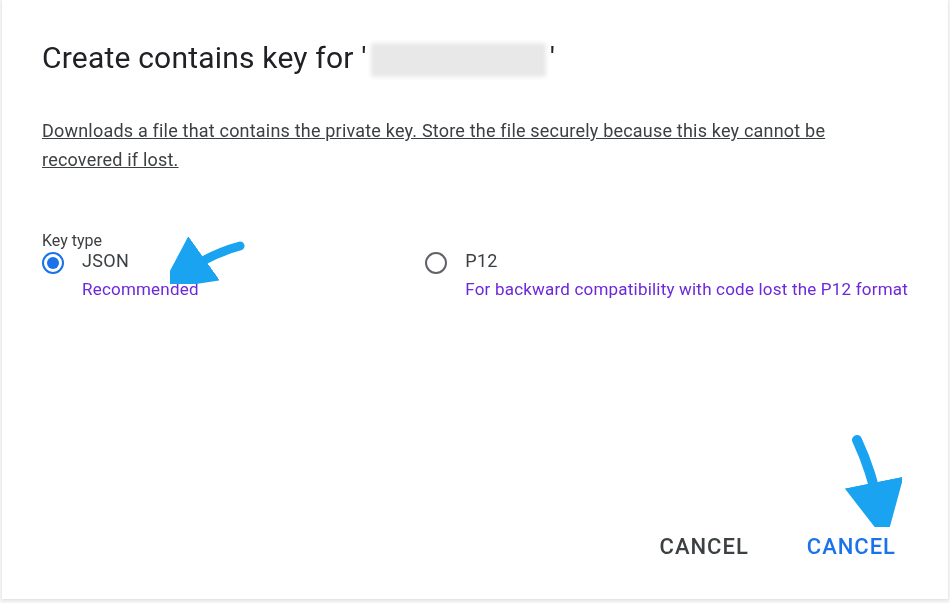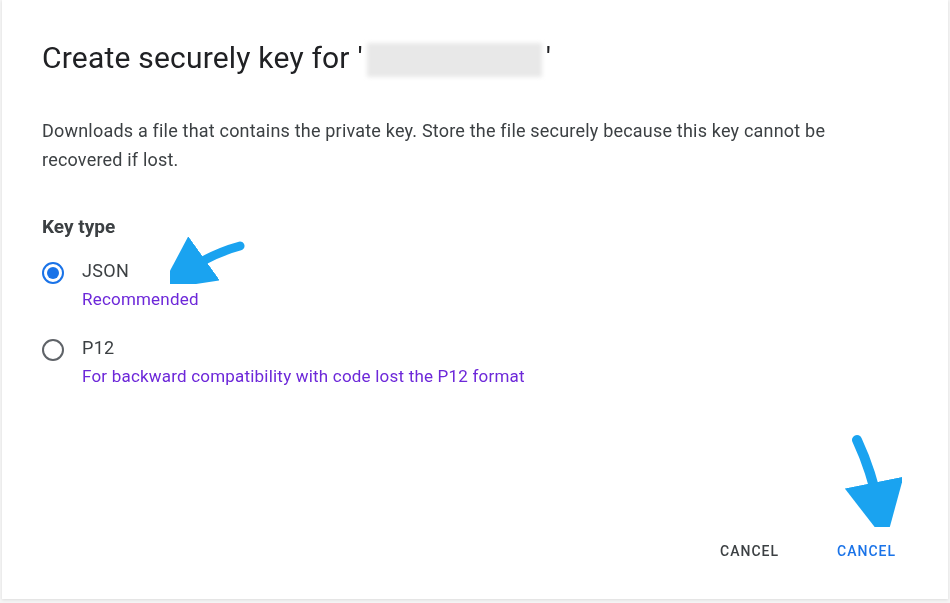--- a/index.html
+++ b/index.html
@@ -37,33 +37,34 @@
       width: 175px;
       height: 34px;
       vertical-align: middle;
       margin: 0 4px;
       filter: blur(2px);
     }
     .dialog-description {
       font-size: 18px;
       color: #3c4043;
       line-height: 1.6;
-      margin-bottom: 40px;
+      margin-bottom: 56px;
       letter-spacing: 0.2px;
+      text-decoration: underline;
     }
     .section-label {
-      font-size: 19px;
+      font-size: 16px;
       color: #3c4043;
-      font-weight: 700;
-      margin-bottom: 22px;
+      font-weight: 400;
+      margin-bottom: 0;
     }
     .radio-group {
       display: flex;
-      flex-direction: column;
       gap: 28px;
+      justify-content: space-between;
     }
     .radio-option {
       display: flex;
       align-items: flex-start;
       gap: 18px;
       cursor: pointer;
     }
     .radio-circle {
       width: 22px;
       height: 22px;
@@ -105,21 +106,21 @@
     .dialog-actions {
       position: absolute;
       bottom: 32px;
       right: 48px;
       display: flex;
       gap: 50px;
     }
     .btn {
       background: none;
       border: none;
-      font-size: 14px;
+      font-size: 22px;
       font-weight: 500;
       letter-spacing: 1px;
       cursor: pointer;
       padding: 8px 4px;
       font-family: inherit;
     }
     .btn-cancel {
       color: #3c4043;
     }
     .btn-create {
@@ -136,21 +137,21 @@
     .arrow2 {
       top: 432px;
       left: 820px;
     }
   </style>
 </head>
 <body>
 
 <div class="dialog">
   <h1 class="dialog-title">
-    <span>Create securely key for '</span><span class="redacted"></span><span>'</span>
+    <span>Create contains key for '</span><span class="redacted"></span><span>'</span>
   </h1>
 
   <p class="dialog-description">Downloads a file that contains the private key. Store the file securely because this key cannot be recovered if lost.</p>
 
   <div class="section-label">Key type</div>
 
   <div class="radio-group">
     <div class="radio-option">
       <div class="radio-circle selected"></div>
       <div class="radio-content">

